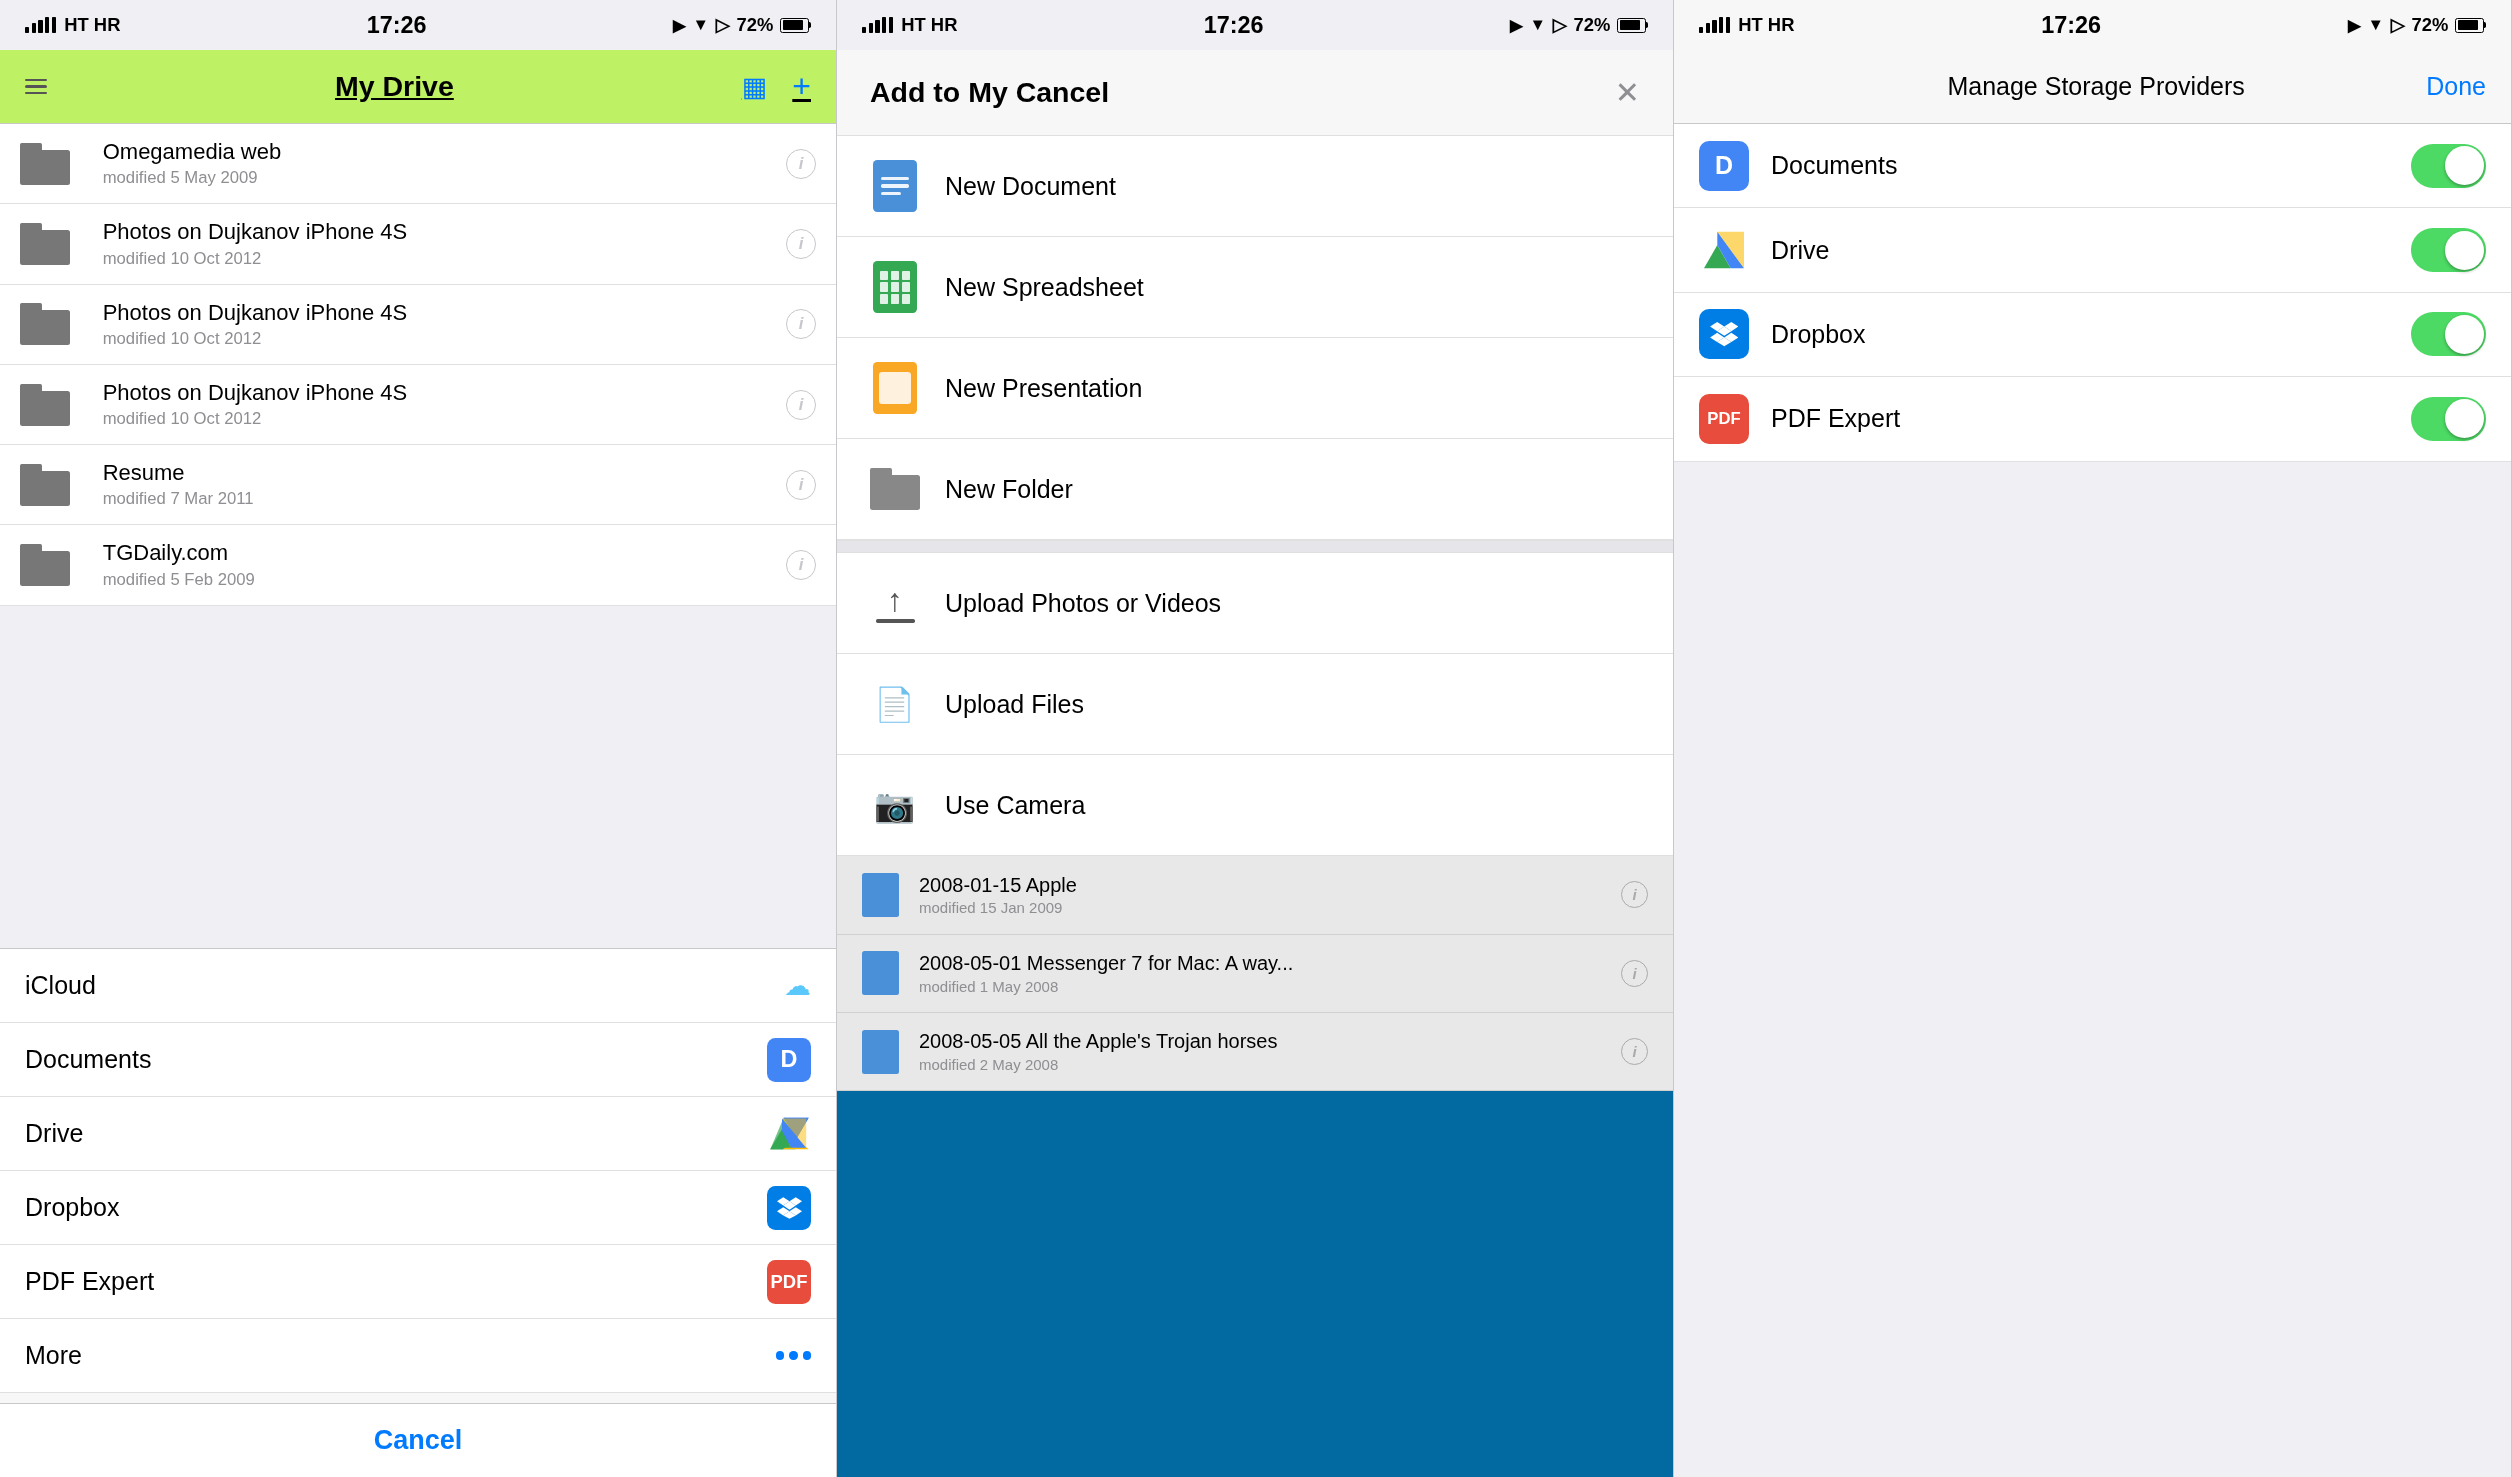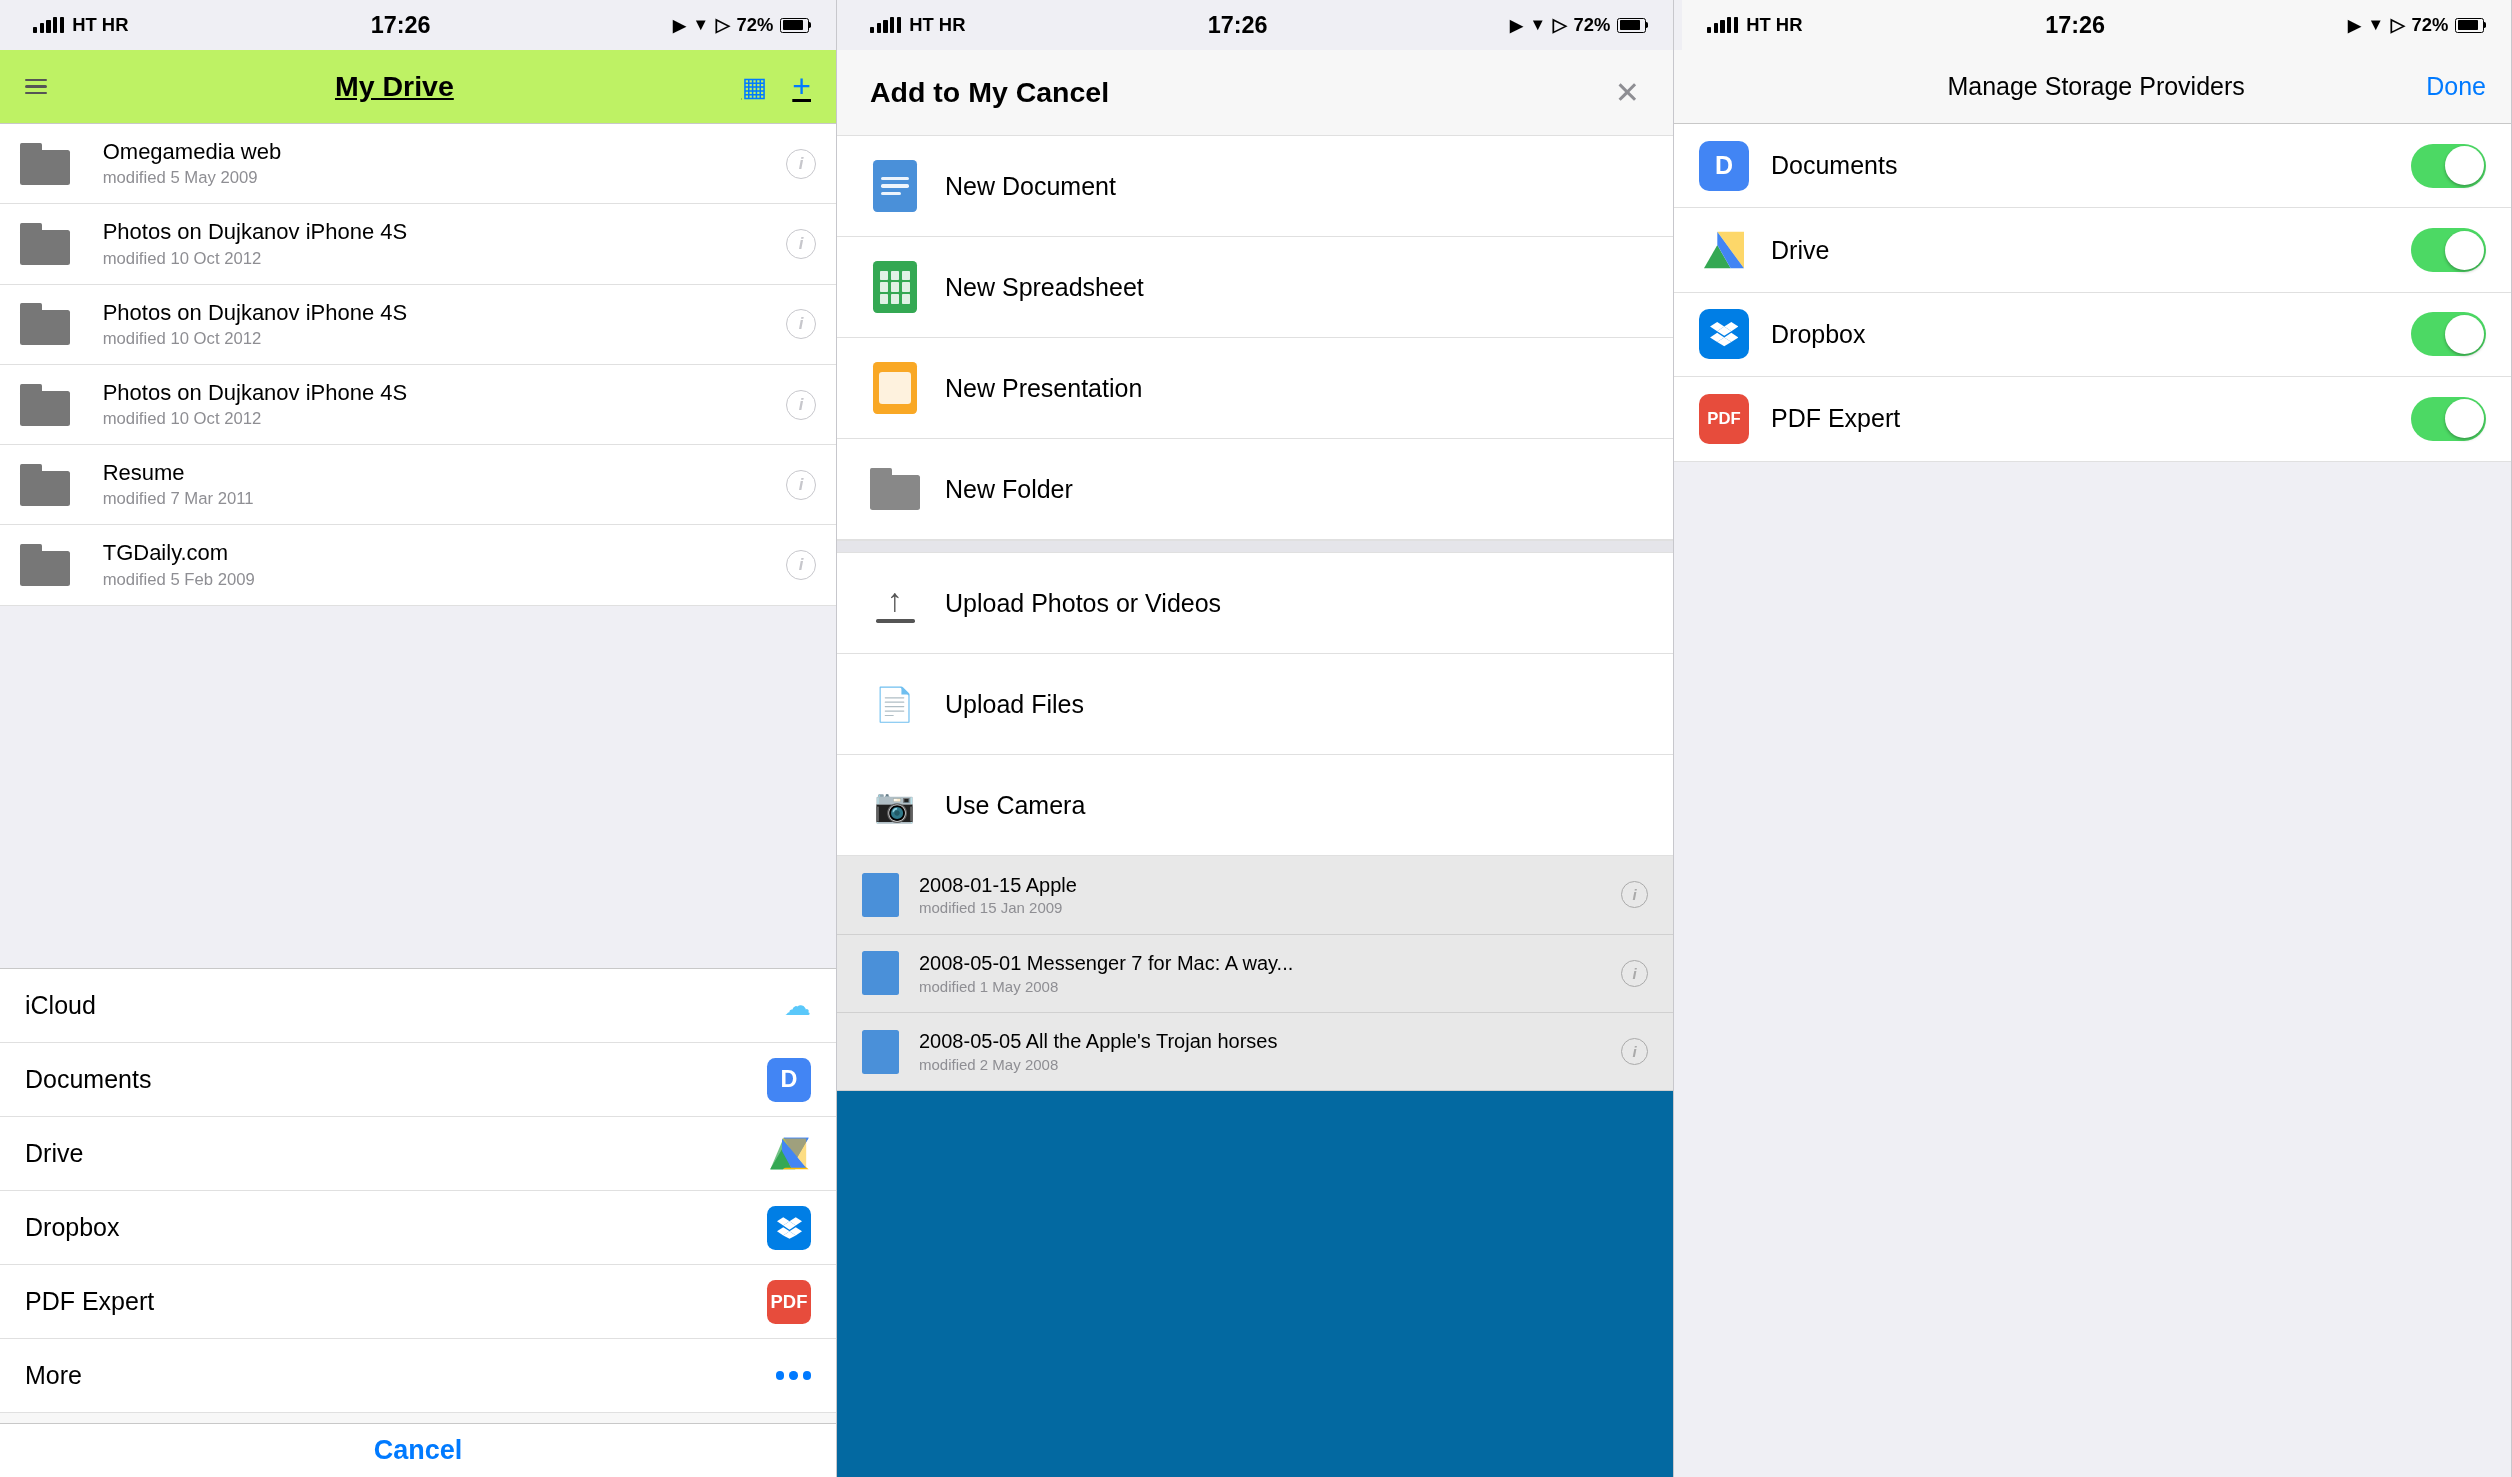--- a/index.html
+++ b/index.html
@@ -26,21 +26,20 @@
     
     .status-bar {
       height: 50px;
       background: #efeff4;
       display: flex;
       align-items: center;
       justify-content: space-between;
       padding: 0 25px;
       font-size: 20px;
       font-weight: 600;
-      margin-left: 8px;
     }
 
     
     .nav-bar {
       height: 74px;
       background: #bef264;
       border-bottom: 0.8px solid #c8c8c8;
       display: flex;
       align-items: center;
       padding: 0 25px;
@@ -99,21 +98,21 @@
       align-items: center;
       justify-content: space-between;
       padding: 0 25px;
       height: 74px;
       background: #fff;
       border-bottom: 0.8px solid #e0e0e0;
     }
     .sheet-item-label { font-size: 25px; color: #000; }
     .cancel-btn {
       width: 100%;
-      height: 54px;
+      height: 74px;
       background: #fff;
       border: none;
       border-top: 0.8px solid #c8c8c8;
       font-size: 27px;
       color: #007aff;
       font-weight: 600;
       cursor: pointer;
       display: flex;
       align-items: center;
       justify-content: center;

